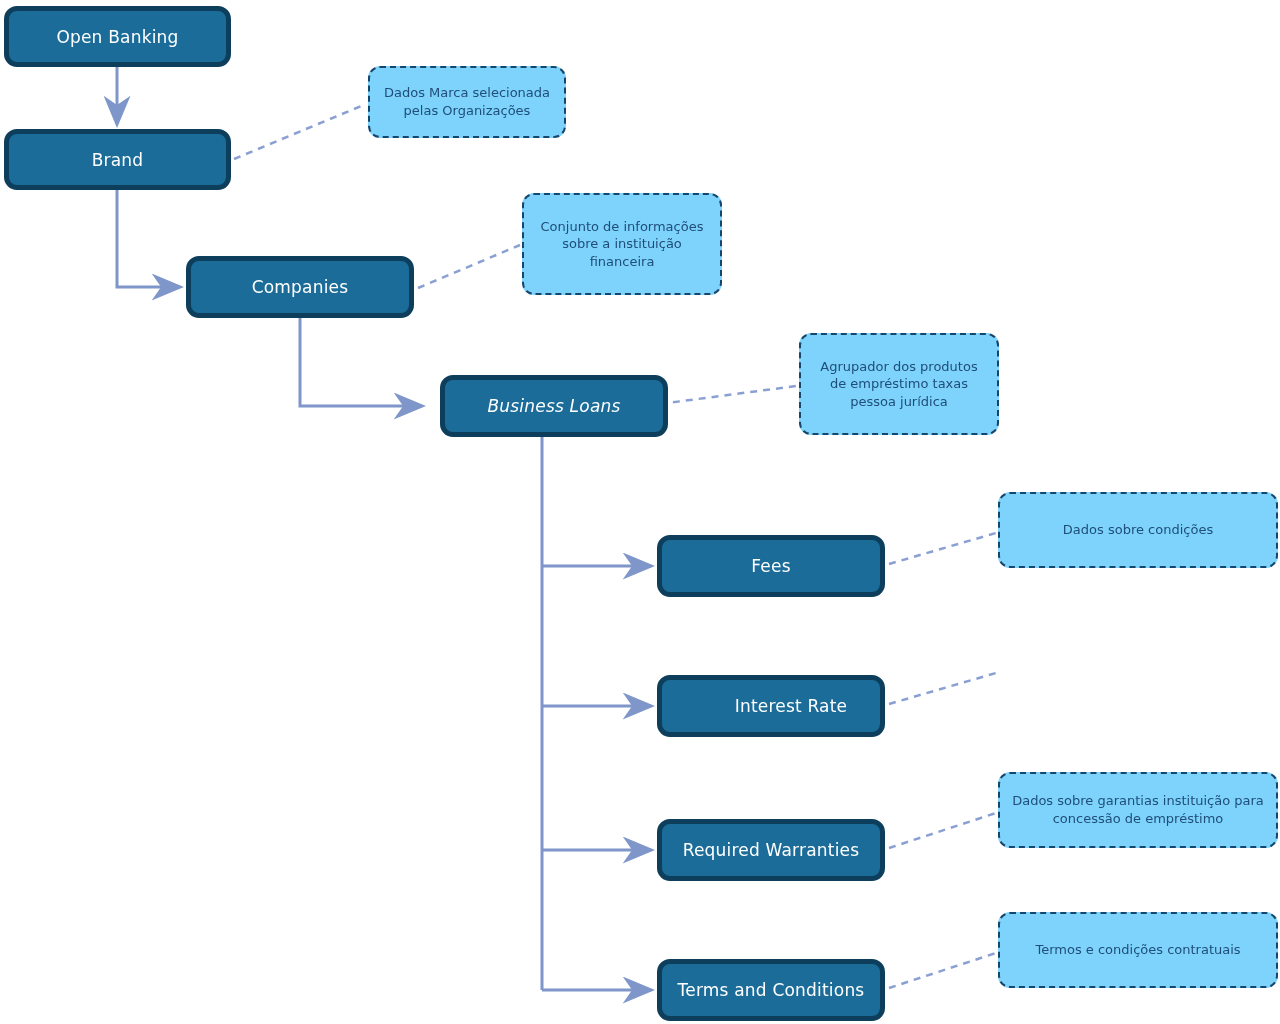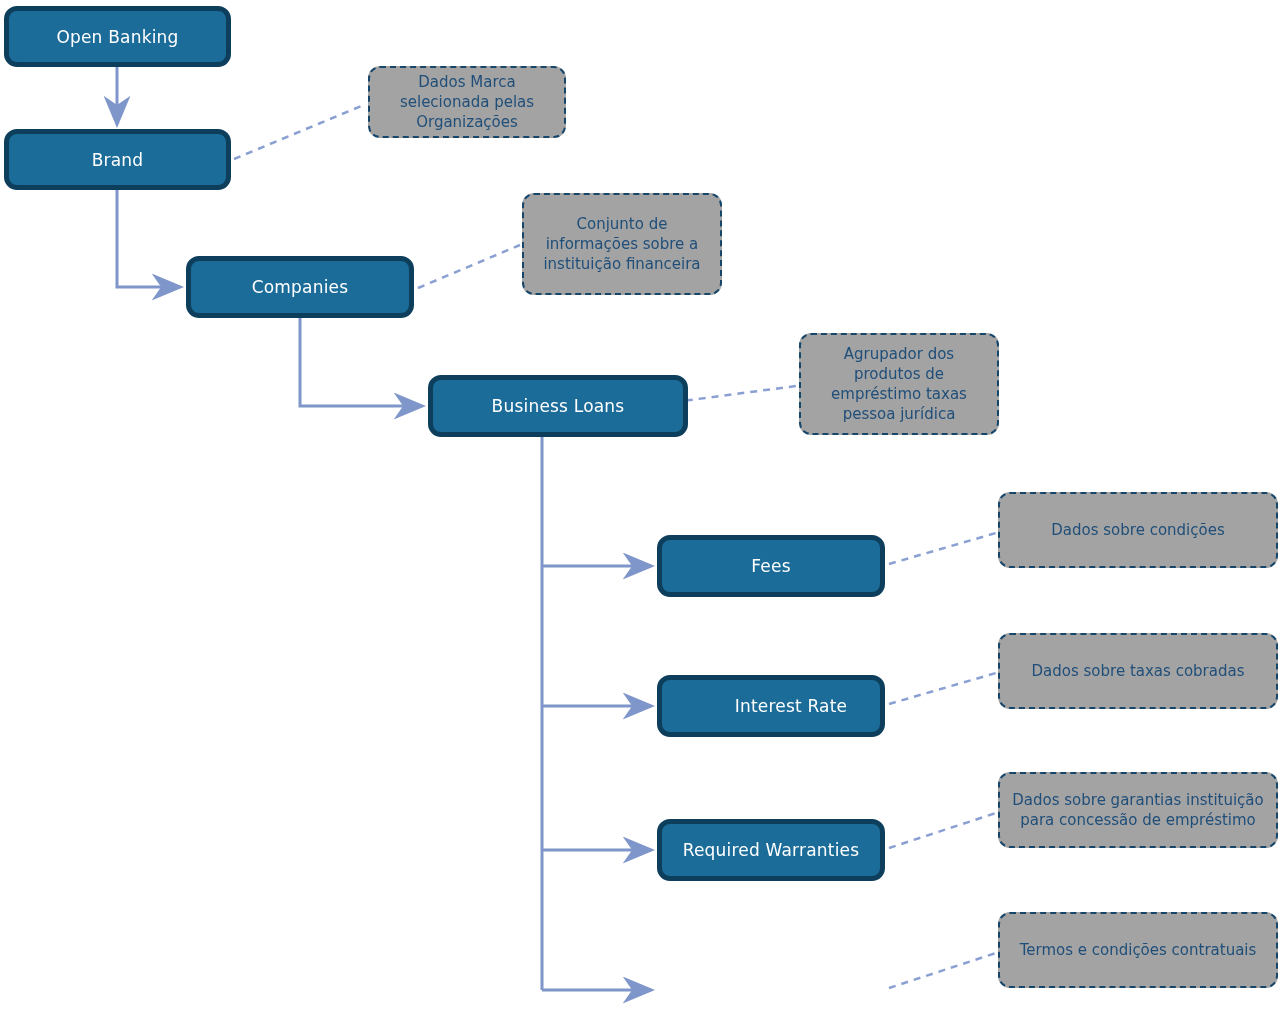--- a/index.html
+++ b/index.html
@@ -28,38 +28,38 @@
     align-items: center;
     justify-content: center;
     text-align: center;
     font-size: 17px;
     letter-spacing: 0.2px;
     z-index: 2;
   }
   .note {
     position: absolute;
     box-sizing: border-box;
-    background: #a3a3a3;
+    background: #7dd3fc;
     border: 2px dashed #17466B;
     border-radius: 12px;
     color: #1F4E79;
     display: flex;
     align-items: center;
     justify-content: center;
     text-align: center;
-    font-size: 15px;
+    font-size: 13px;
     line-height: 1.35;
     padding: 6px 10px;
     z-index: 1;
   }
   
   #node-open-banking       { left: 4px;   top: 6px;   width: 227px; height: 61px; }
   #node-brand              { left: 4px;   top: 129px; width: 227px; height: 61px; }
   #node-companies          { left: 186px; top: 256px; width: 228px; height: 62px; }
-  #node-business-loans     { left: 428px; top: 375px; width: 260px; height: 62px; }
+  #node-business-loans     { left: 440px; top: 375px; width: 228px; height: 62px; font-style: italic; }
   #node-fees               { left: 657px; top: 535px; width: 228px; height: 62px; }
   #node-interest-rate      { left: 657px; top: 675px; width: 228px; height: 62px; padding-left: 40px; }
   #node-required-warranties{ left: 657px; top: 819px; width: 228px; height: 62px; }
   #node-terms              { left: 657px; top: 959px; width: 228px; height: 62px; }
   
   #note-brand              { left: 368px; top: 66px;  width: 198px; height: 72px; }
   #note-companies          { left: 522px; top: 193px; width: 200px; height: 102px; }
   #note-business-loans     { left: 799px; top: 333px; width: 200px; height: 102px; }
   #note-fees               { left: 998px; top: 492px; width: 280px; height: 76px; }
   #note-interest-rate      { left: 998px; top: 633px; width: 280px; height: 76px; }
@@ -110,36 +110,36 @@
   </div>
   <div class="node" id="node-fees">
     <span>Fees</span>
   </div>
   <div class="node" id="node-interest-rate">
     <span>Interest Rate</span>
   </div>
   <div class="node" id="node-required-warranties">
     <span>Required Warranties</span>
   </div>
+  <div class="node" id="node-terms">
+    <span>Terms and Conditions</span>
+  </div>
 
   <div class="note" id="note-brand">
     <span>Dados Marca selecionada pelas Organizações</span>
   </div>
   <div class="note" id="note-companies">
     <span>Conjunto de informações sobre a instituição financeira</span>
   </div>
   <div class="note" id="note-business-loans">
     <span>Agrupador dos produtos de empréstimo taxas pessoa jurídica</span>
   </div>
   <div class="note" id="note-fees">
     <span>Dados sobre condições</span>
   </div>
-  <div class="note" id="note-interest-rate">
-    <span>Dados sobre taxas cobradas</span>
-  </div>
   <div class="note" id="note-required-warranties">
     <span>Dados sobre garantias instituição para concessão de empréstimo</span>
   </div>
   <div class="note" id="note-terms">
     <span>Termos e condições contratuais</span>
   </div>
 
 </div>
 
 </body></html>

